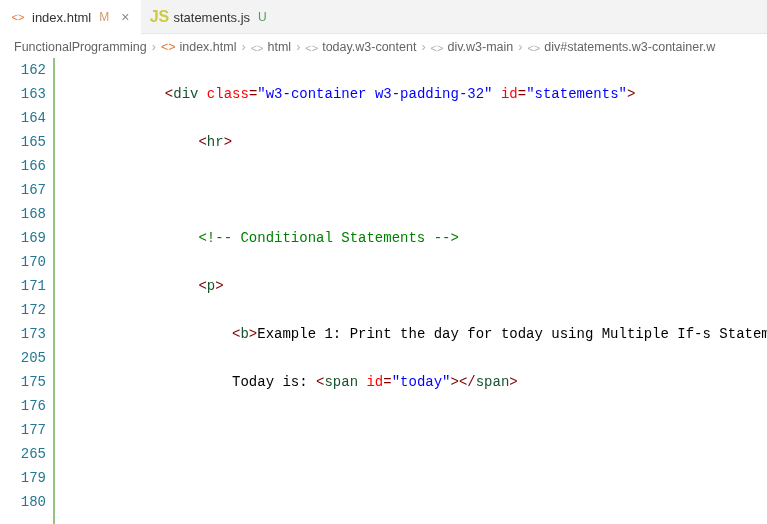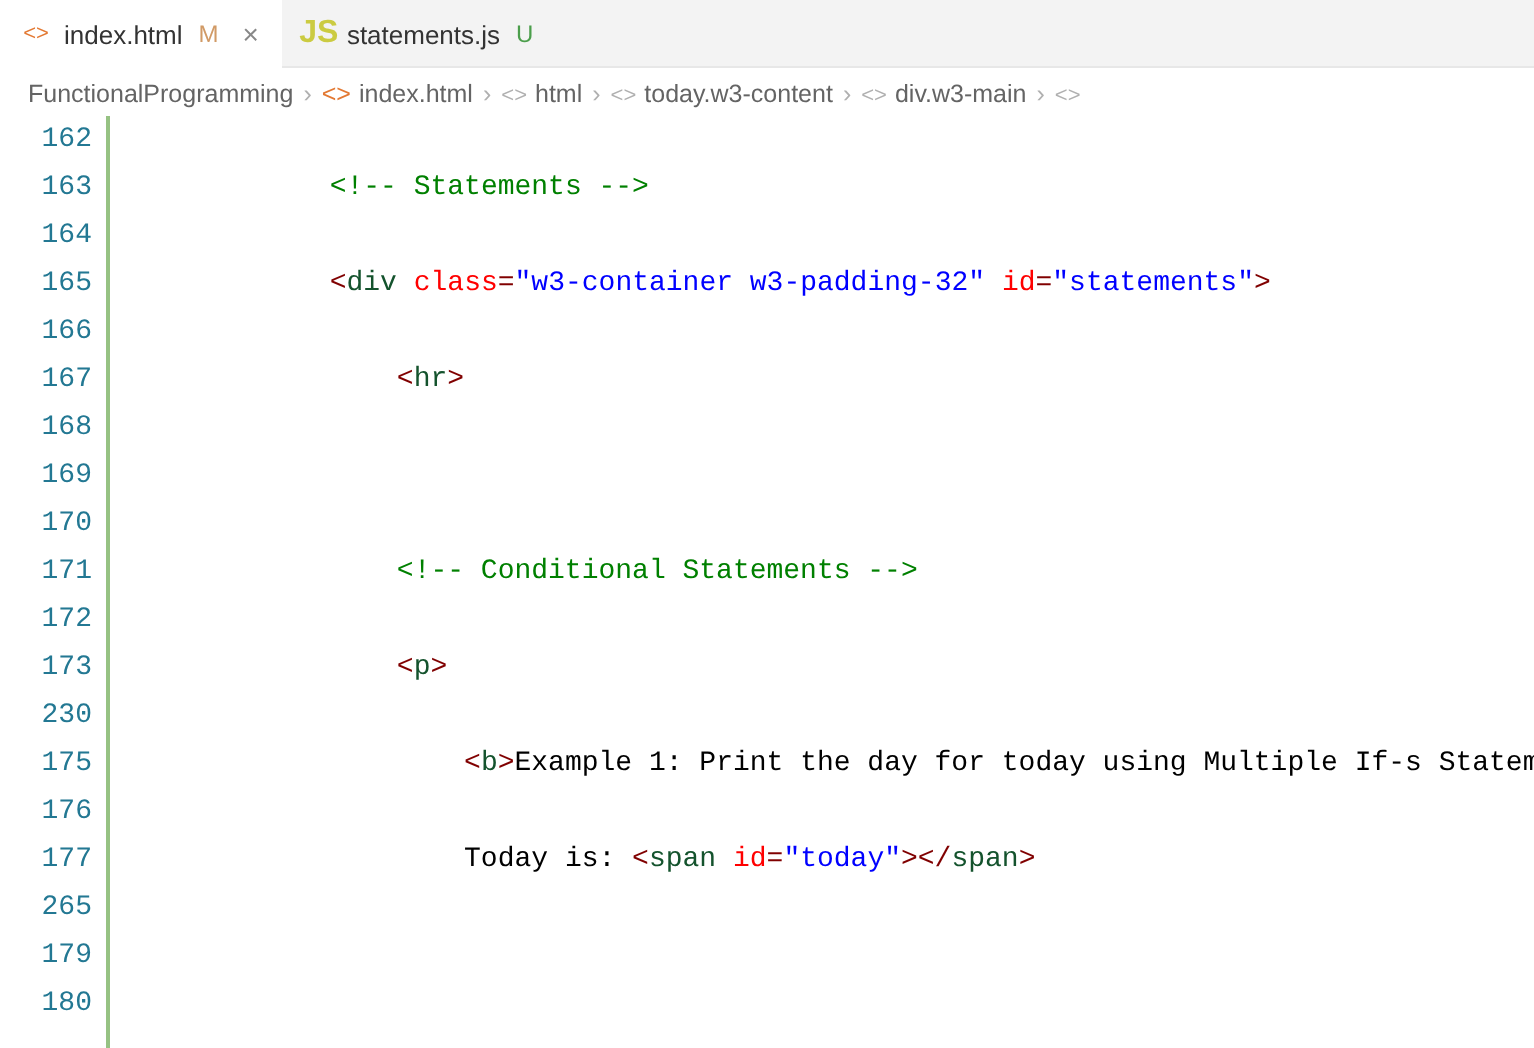--- a/index.html
+++ b/index.html
@@ -63,46 +63,46 @@
   <span class="bc-icon tag">&lt;&gt;</span>
   <span>html</span>
   <span class="sep">›</span>
   <span class="bc-icon tag">&lt;&gt;</span>
   <span>today.w3-content</span>
   <span class="sep">›</span>
   <span class="bc-icon tag">&lt;&gt;</span>
   <span>div.w3-main</span>
   <span class="sep">›</span>
   <span class="bc-icon tag">&lt;&gt;</span>
+  <span>div#statements.w3-container.w</span>
 </div>
 
 <div class="editor">
   <div class="gutter" id="gutter">
       <div>162</div>
       <div>163</div>
       <div>164</div>
       <div>165</div>
       <div>166</div>
       <div>167</div>
       <div>168</div>
       <div>169</div>
       <div>170</div>
       <div>171</div>
       <div>172</div>
       <div>173</div>
-      <div>230</div>
+      <div>205</div>
       <div>175</div>
       <div>176</div>
       <div>177</div>
       <div>265</div>
       <div>179</div>
       <div>180</div>
     </div>
   <div class="code">
-<div class="code-line">            <span class="cm">&lt;!-- Statements --&gt;</span></div>
 <div class="code-line">            <span class="punct">&lt;</span><span class="tag">div</span> <span class="attr">class</span><span class="punct">=</span><span class="val">"w3-container w3-padding-32"</span> <span class="attr">id</span><span class="punct">=</span><span class="val">"statements"</span><span class="punct">&gt;</span></div>
 <div class="code-line">                <span class="punct">&lt;</span><span class="tag">hr</span><span class="punct">&gt;</span></div>
 <div class="code-line"></div>
 <div class="code-line">                <span class="cm">&lt;!-- Conditional Statements --&gt;</span></div>
 <div class="code-line">                <span class="punct">&lt;</span><span class="tag">p</span><span class="punct">&gt;</span></div>
 <div class="code-line">                    <span class="punct">&lt;</span><span class="tag">b</span><span class="punct">&gt;</span><span class="txt">Example 1: Print the day for today using Multiple If-s Statement:</span> </div>
 <div class="code-line">                    <span class="txt">Today is: </span><span class="punct">&lt;</span><span class="tag">span</span> <span class="attr">id</span><span class="punct">=</span><span class="val">"today"</span><span class="punct">&gt;&lt;/</span><span class="tag">span</span><span class="punct">&gt;</span></div>
 
 
 

